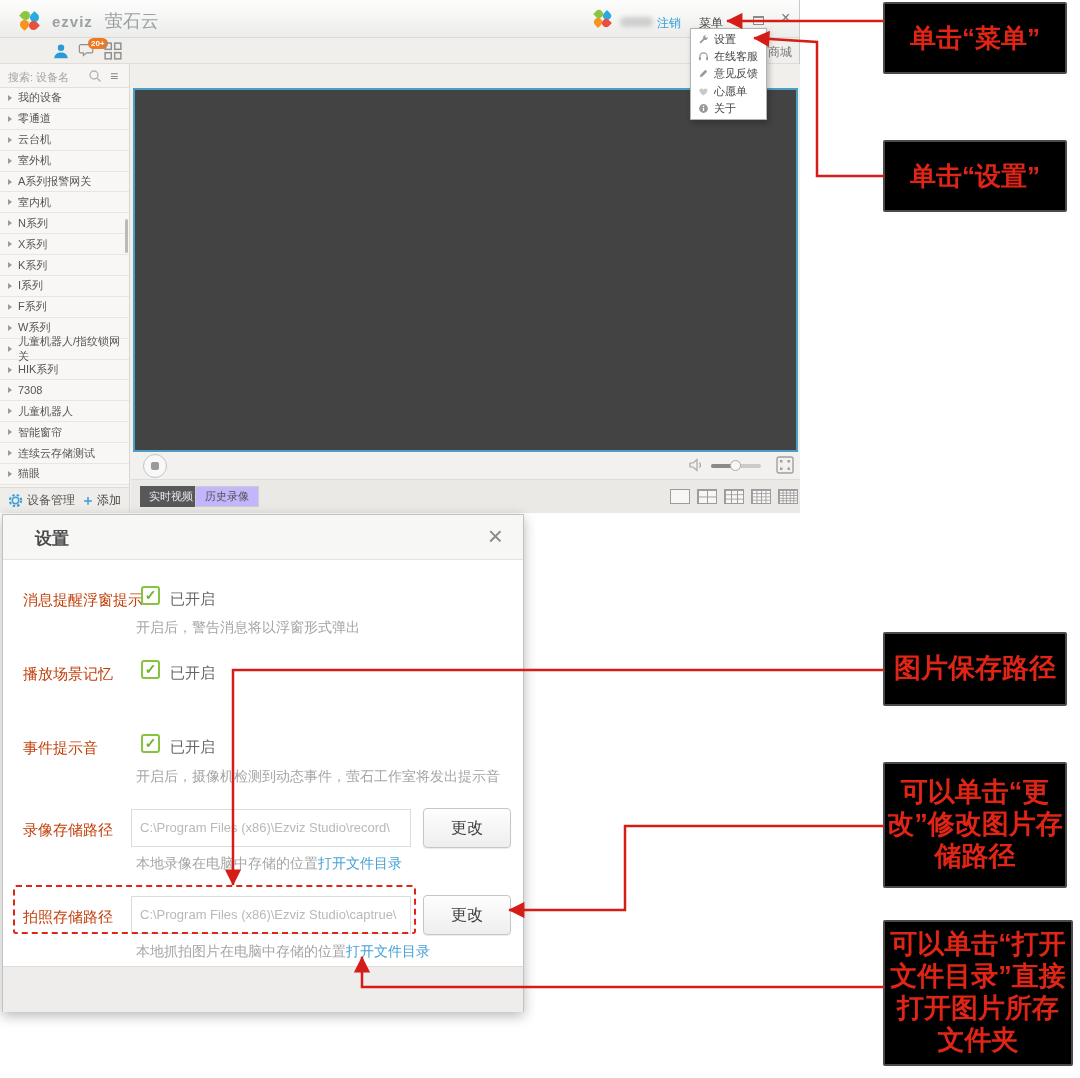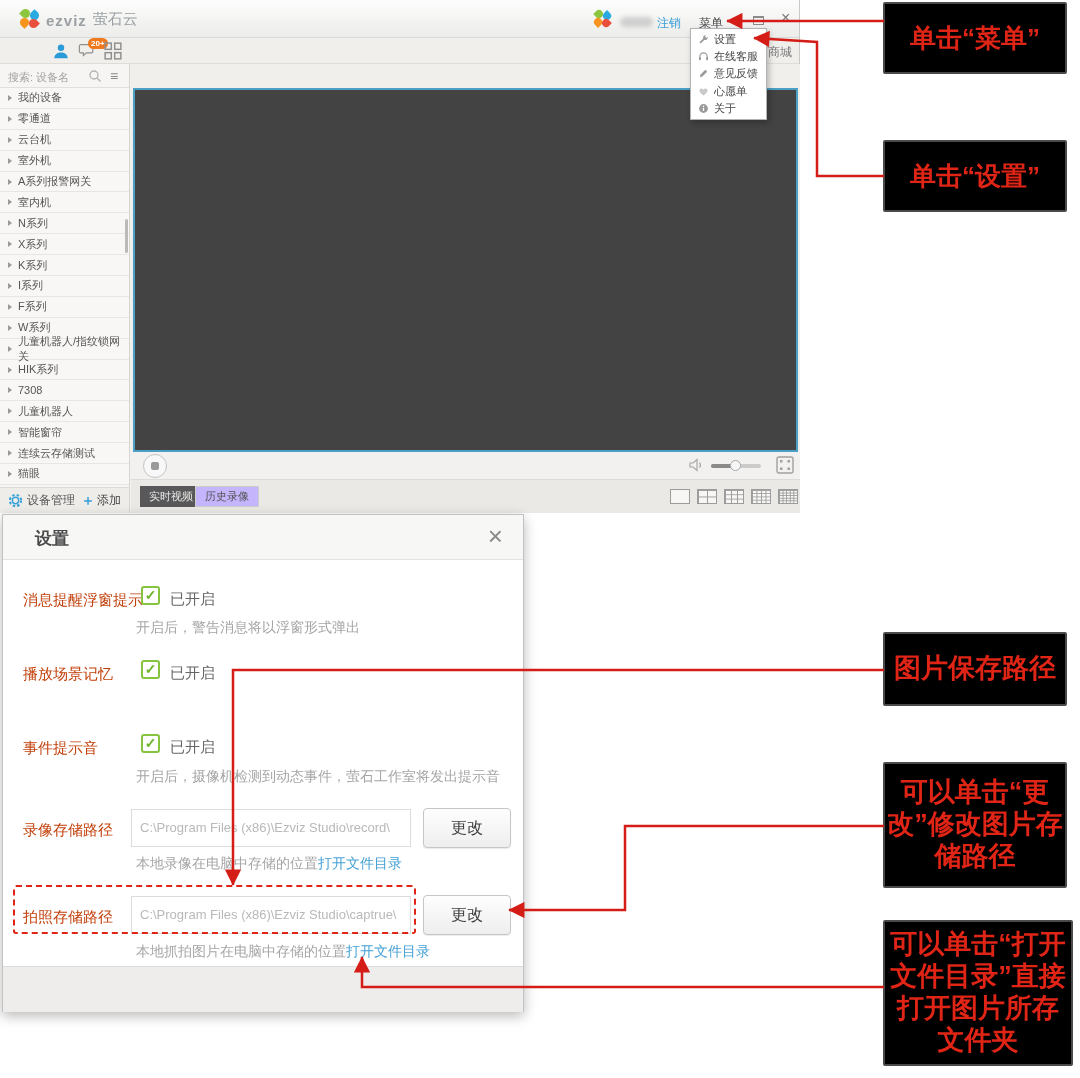--- a/index.html
+++ b/index.html
@@ -10,23 +10,23 @@
   .main-window { position:absolute; left:0; top:0; width:800px; height:513px;
                  background:#f2f1ef; border-right:1px solid #c9c9c9; }
   .titlebar { position:absolute; left:0; top:0; width:100%; height:38px;
               background:linear-gradient(#fdfdfd,#ececea); border-bottom:1px solid #d9d9d9; }
   .pinwheel { position:relative; width:20px; height:20px; display:inline-block; }
   .pinwheel i { position:absolute; width:9px; height:9px; border-radius:50% 50% 50% 0; }
   .pinwheel i:nth-child(1){ left:1px; top:0;  background:#8cc63f; transform:rotate(45deg);}
   .pinwheel i:nth-child(2){ left:10px;top:2px;background:#29abe2; transform:rotate(135deg);}
   .pinwheel i:nth-child(3){ left:0;  top:9px; background:#f7941d; transform:rotate(-45deg);}
   .pinwheel i:nth-child(4){ left:9px; top:10px;background:#e94f3d; transform:rotate(-135deg);}
-  .brand { position:absolute; left:20px; top:9px; display:flex; align-items:flex-end; gap:6px; }
+  .brand { position:absolute; left:20px; top:9px; display:flex; align-items:center; gap:12px; }
   .brand-en { font-size:15px; font-weight:bold; color:#9aa0a4; letter-spacing:1px; }
-  .brand-cn { font-size:15px; color:#9aa0a4; }
+  .brand-cn { font-size:18px; color:#9aa0a4; }
   .user-logo { position:absolute; left:593px; top:9px; transform:scale(.9); }
   .user-blur { position:absolute; left:620px; top:17px; width:33px; height:10px;
                background:#cfcfcf; border-radius:5px; filter:blur(2px); }
   .logout { position:absolute; left:657px; top:15px; font-size:12px; color:#3aa0d8; }
   .menu-label { position:absolute; left:699px; top:15px; font-size:12px; color:#444; }
   .win-restore { position:absolute; left:753px; top:16px; width:11px; height:9px;
                  border:1px solid #8a8a8a; border-top:2px solid #8a8a8a; background:#f4f4f4; }
   .win-close { position:absolute; left:781px; top:10px; font-size:16px; color:#777; line-height:16px; }
 
   

